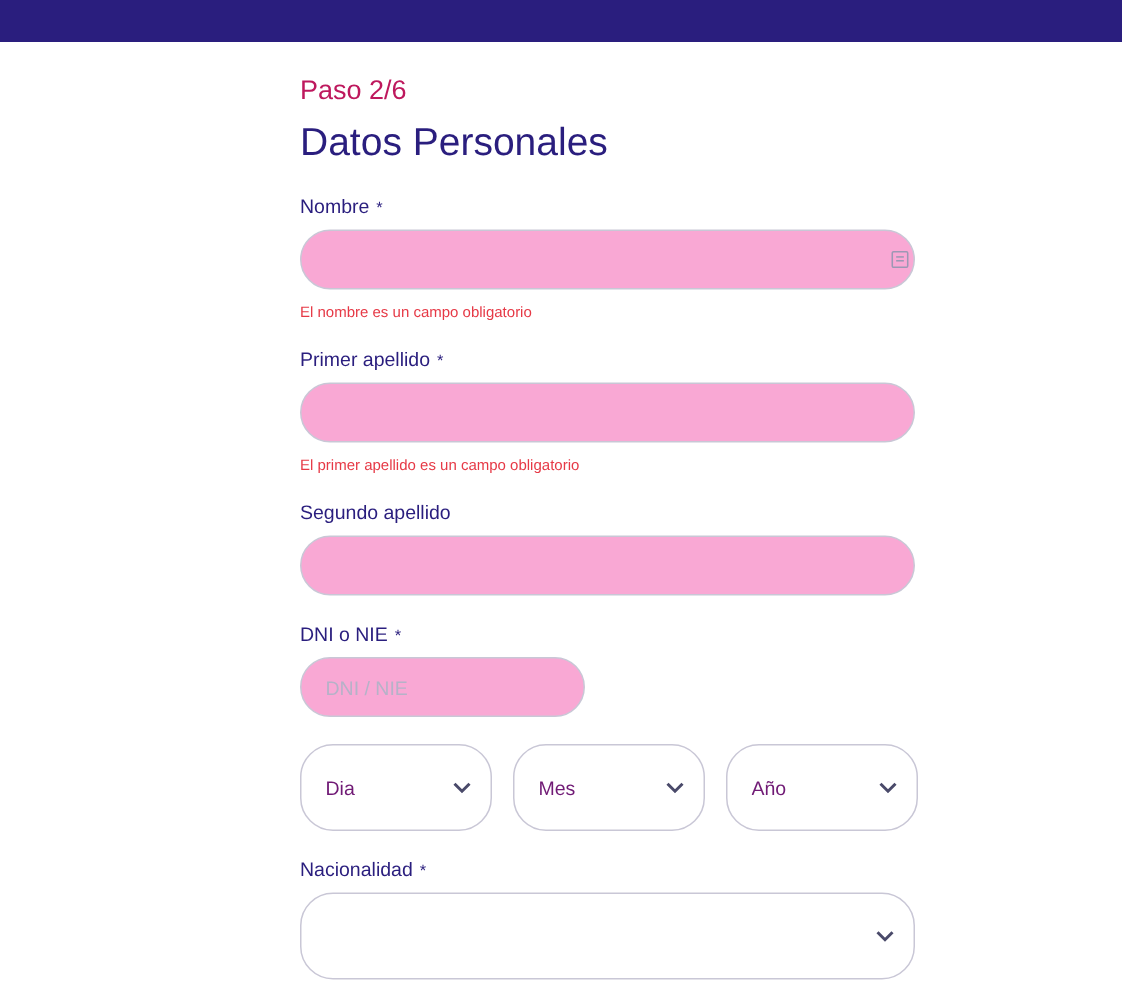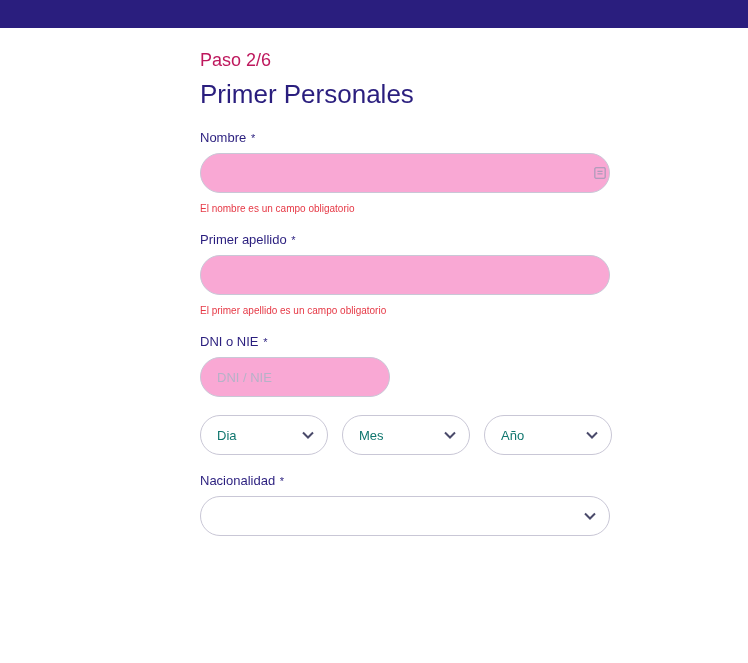--- a/index.html
+++ b/index.html
@@ -97,24 +97,24 @@
     }
     .select-wrap {
       position: relative;
       display: inline-block;
     }
     .select {
       appearance: none;
       -webkit-appearance: none;
       border: 1px solid #c9c7d6;
       border-radius: 22px;
-      height: 40px;
+      height: 58px;
       padding: 0 36px 0 16px;
       font-size: 13px;
-      color: #0f766e;
+      color: #701a75;
       background: #fff;
       outline: none;
       cursor: pointer;
     }
     .select.day, .select.month, .select.year {
       width: 128px;
     }
     .select.full {
       width: 410px;
     }
@@ -132,21 +132,21 @@
       display: block;
     }
   </style>
 </head>
 <body>
 
 <div class="top-bar"></div>
 
 <div class="container">
   <div class="step">Paso 2/6</div>
-  <h1 class="title">Primer Personales</h1>
+  <h1 class="title">Datos Personales</h1>
 
   <div class="field-group">
     <label class="label">
       <span>Nombre</span>
       <span class="asterisk">*</span>
     </label>
     <div class="input-wrap">
       <input type="text" class="text-input" style="">
       <span class="input-icon">
         <svg viewBox="0 0 14 16" fill="none" stroke="currentColor" stroke-width="1.2">
@@ -163,20 +163,28 @@
     <label class="label">
       <span>Primer apellido</span>
       <span class="asterisk">*</span>
     </label>
     <div class="input-wrap">
       <input type="text" class="text-input" style="">
     </div>
     <div class="error-msg">El primer apellido es un campo obligatorio</div>
   </div>
 
+  <div class="field-group">
+    <label class="label">
+      <span>Segundo apellido</span>
+    </label>
+    <div class="input-wrap">
+      <input type="text" class="text-input" style="">
+    </div>
+  </div>
 
   <div class="field-group">
     <label class="label">
       <span>DNI o NIE</span>
       <span class="asterisk">*</span>
     </label>
     <div class="input-wrap">
       <input type="text" class="text-input narrow" placeholder="DNI / NIE" style="">
     </div>
   </div>

